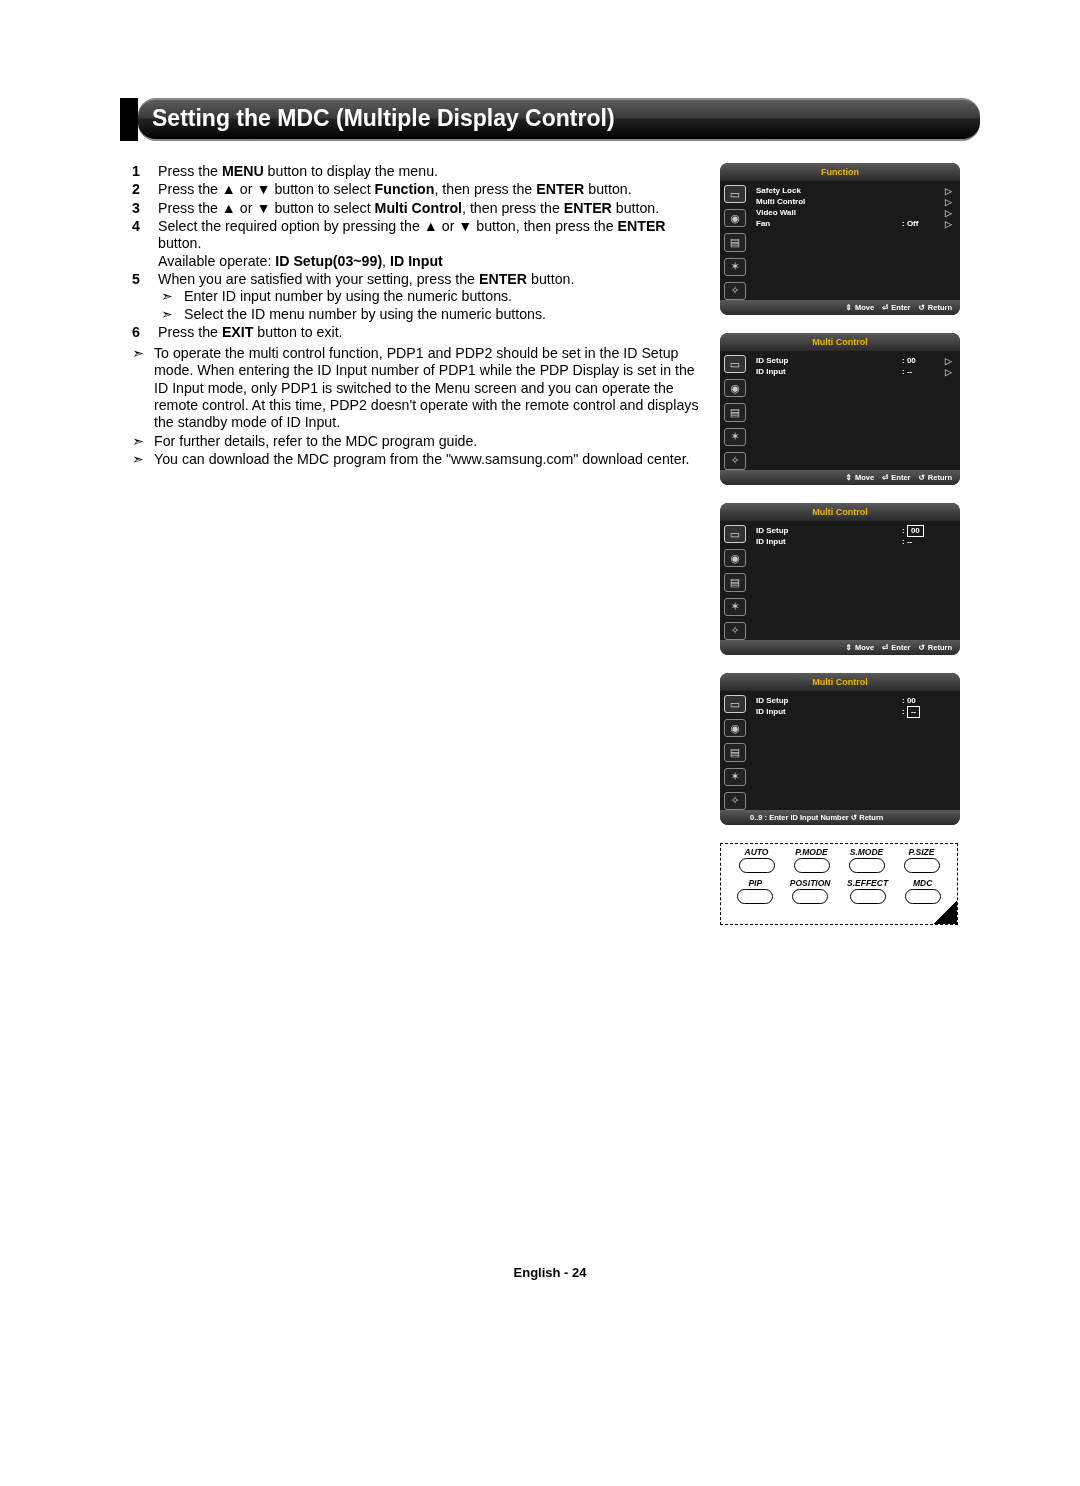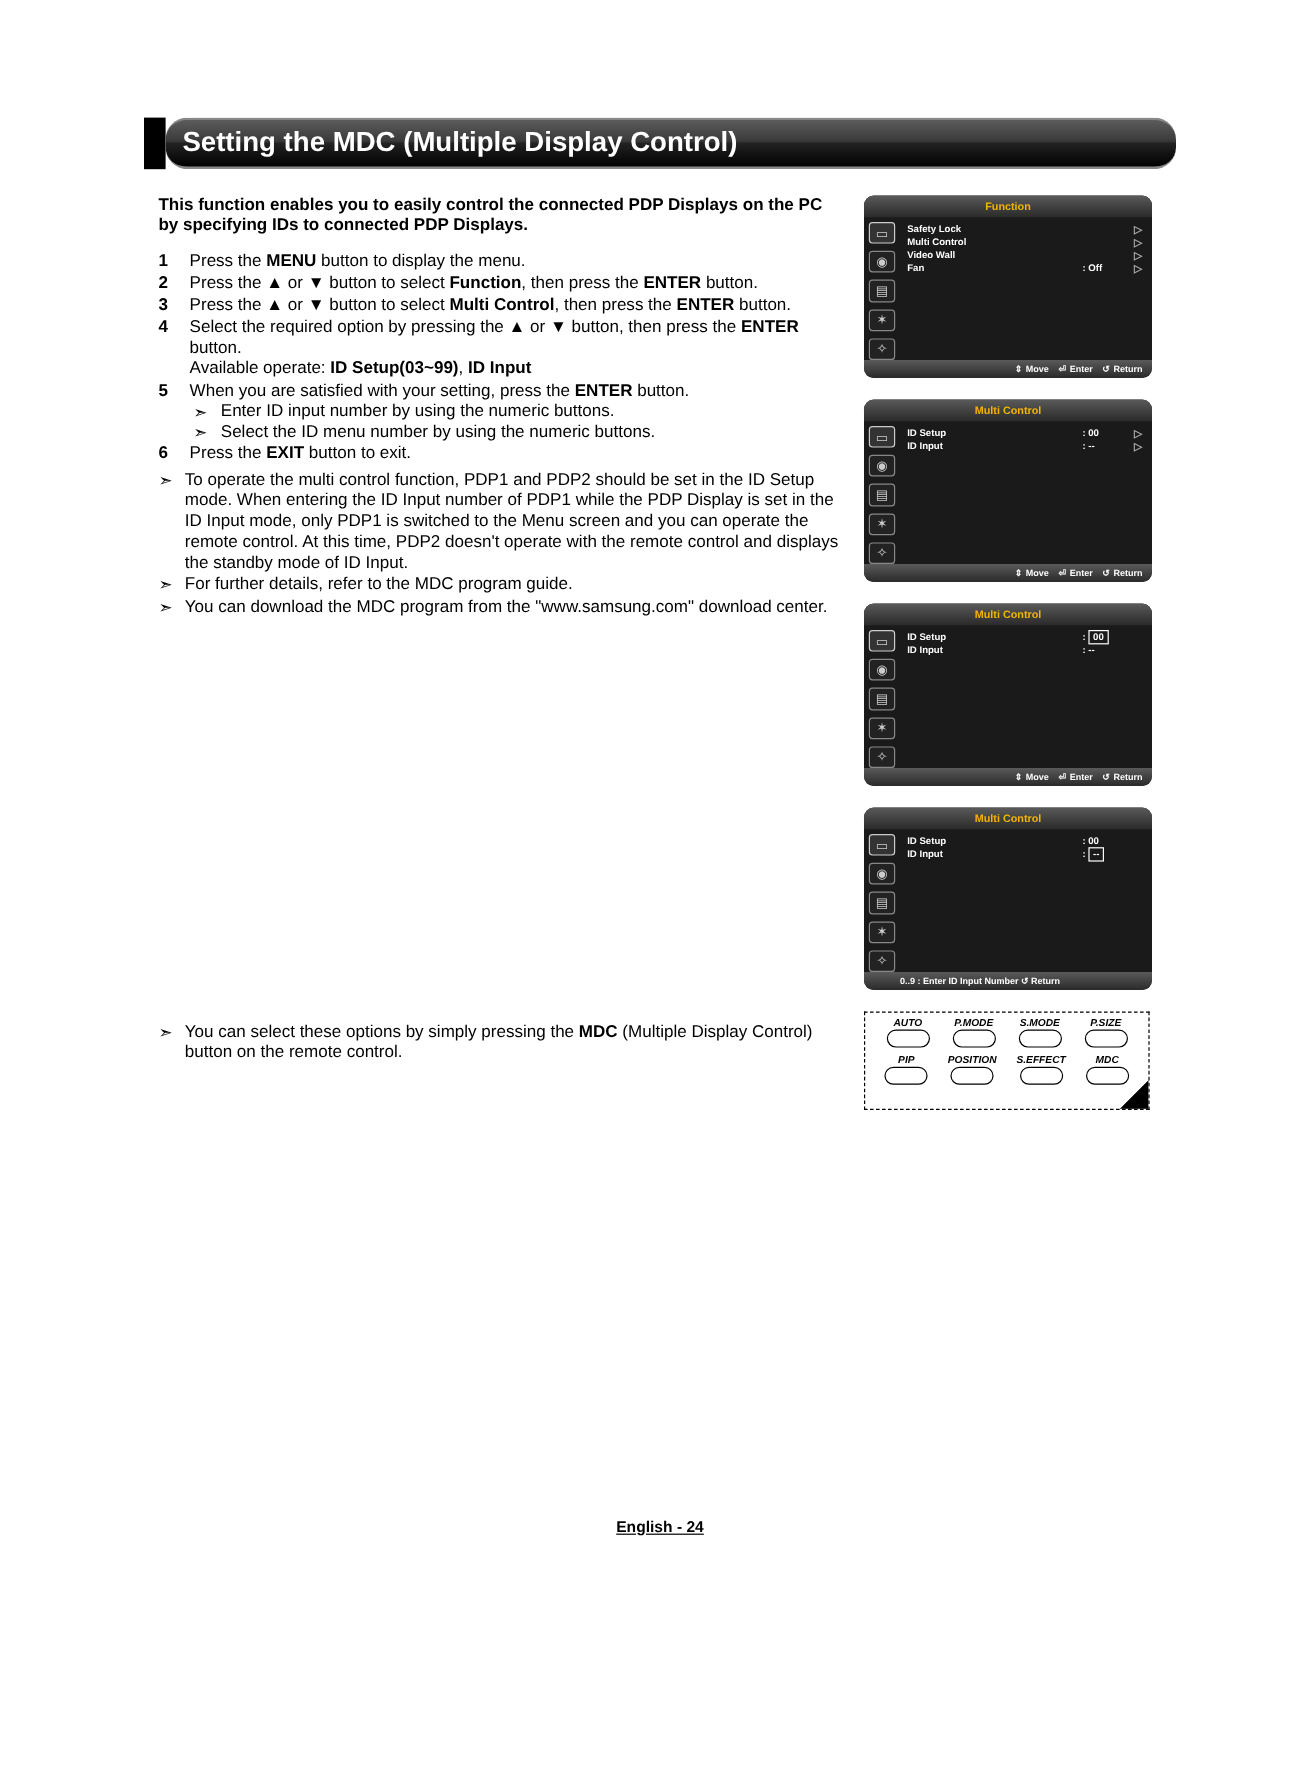--- a/index.html
+++ b/index.html
@@ -208,35 +208,33 @@
     position: absolute;
     right: 0px; bottom: 0px;
     width: 26px; height: 26px;
     background: linear-gradient(315deg, #000 0 45%, transparent 46%);
   }
   .page-footer {
     text-align: center;
     font-weight: bold;
     font-size: 13px;
     margin-top: 340px;
-    text-decoration: underline;
   }
 </style>
 </head>
 <body>
 
 <div class="page">
   <div class="title-wrap">
     <div class="title-tab"></div>
     <div class="title-bar"><span>Setting the MDC (Multiple Display Control)</span></div>
   </div>
 
   <div class="content">
     <div class="left">
-      <div class="intro">This function enables you to easily control the connected PDP Displays on the PC by specifying IDs to connected PDP Displays.</div>
 
       <ol class="steps">
         <li>
             <span class="num">1</span>
             <span class="body"><span>Press the </span><span class="b">MENU</span><span> button to display the menu.</span></span>
           </li>
         <li>
             <span class="num">2</span>
             <span class="body"><span>Press the ▲ or ▼ button to select </span><span class="b">Function</span><span>, then press the </span><span class="b">ENTER</span><span> button.</span></span>
           </li>
@@ -264,23 +262,20 @@
             <span class="body"><span>Press the </span><span class="b">EXIT</span><span> button to exit.</span></span>
           </li>
       </ol>
 
       <div class="sub-note-root">To operate the multi control function, PDP1 and PDP2 should be set in the ID Setup mode. When entering the ID Input number of PDP1 while the PDP Display is set in the ID Input mode, only PDP1 is switched to the Menu screen and you can operate the remote control. At this time, PDP2 doesn't operate with the remote control and displays the standby mode of ID Input.</div>
       <div class="sub-note-root">For further details, refer to the MDC program guide.</div>
       <div class="sub-note-root"><span>You can download the MDC program from the "www.samsung.com" download center.</span></div>
 
       <div style="height:336px"></div>
 
-      <div class="sub-note-root">
-        <span>You can select these options by simply pressing the </span><span class="b">MDC</span><span> (Multiple Display Control) button on the remote control.</span>
-      </div>
     </div>
 
     <div class="right">
 
       <div class="osd">
         <div class="osd-header">Function</div>
         <div class="osd-body">
           <div class="osd-sidebar">
             <div class="osd-icon active">▭</div>
             <div class="osd-icon">◉</div>

